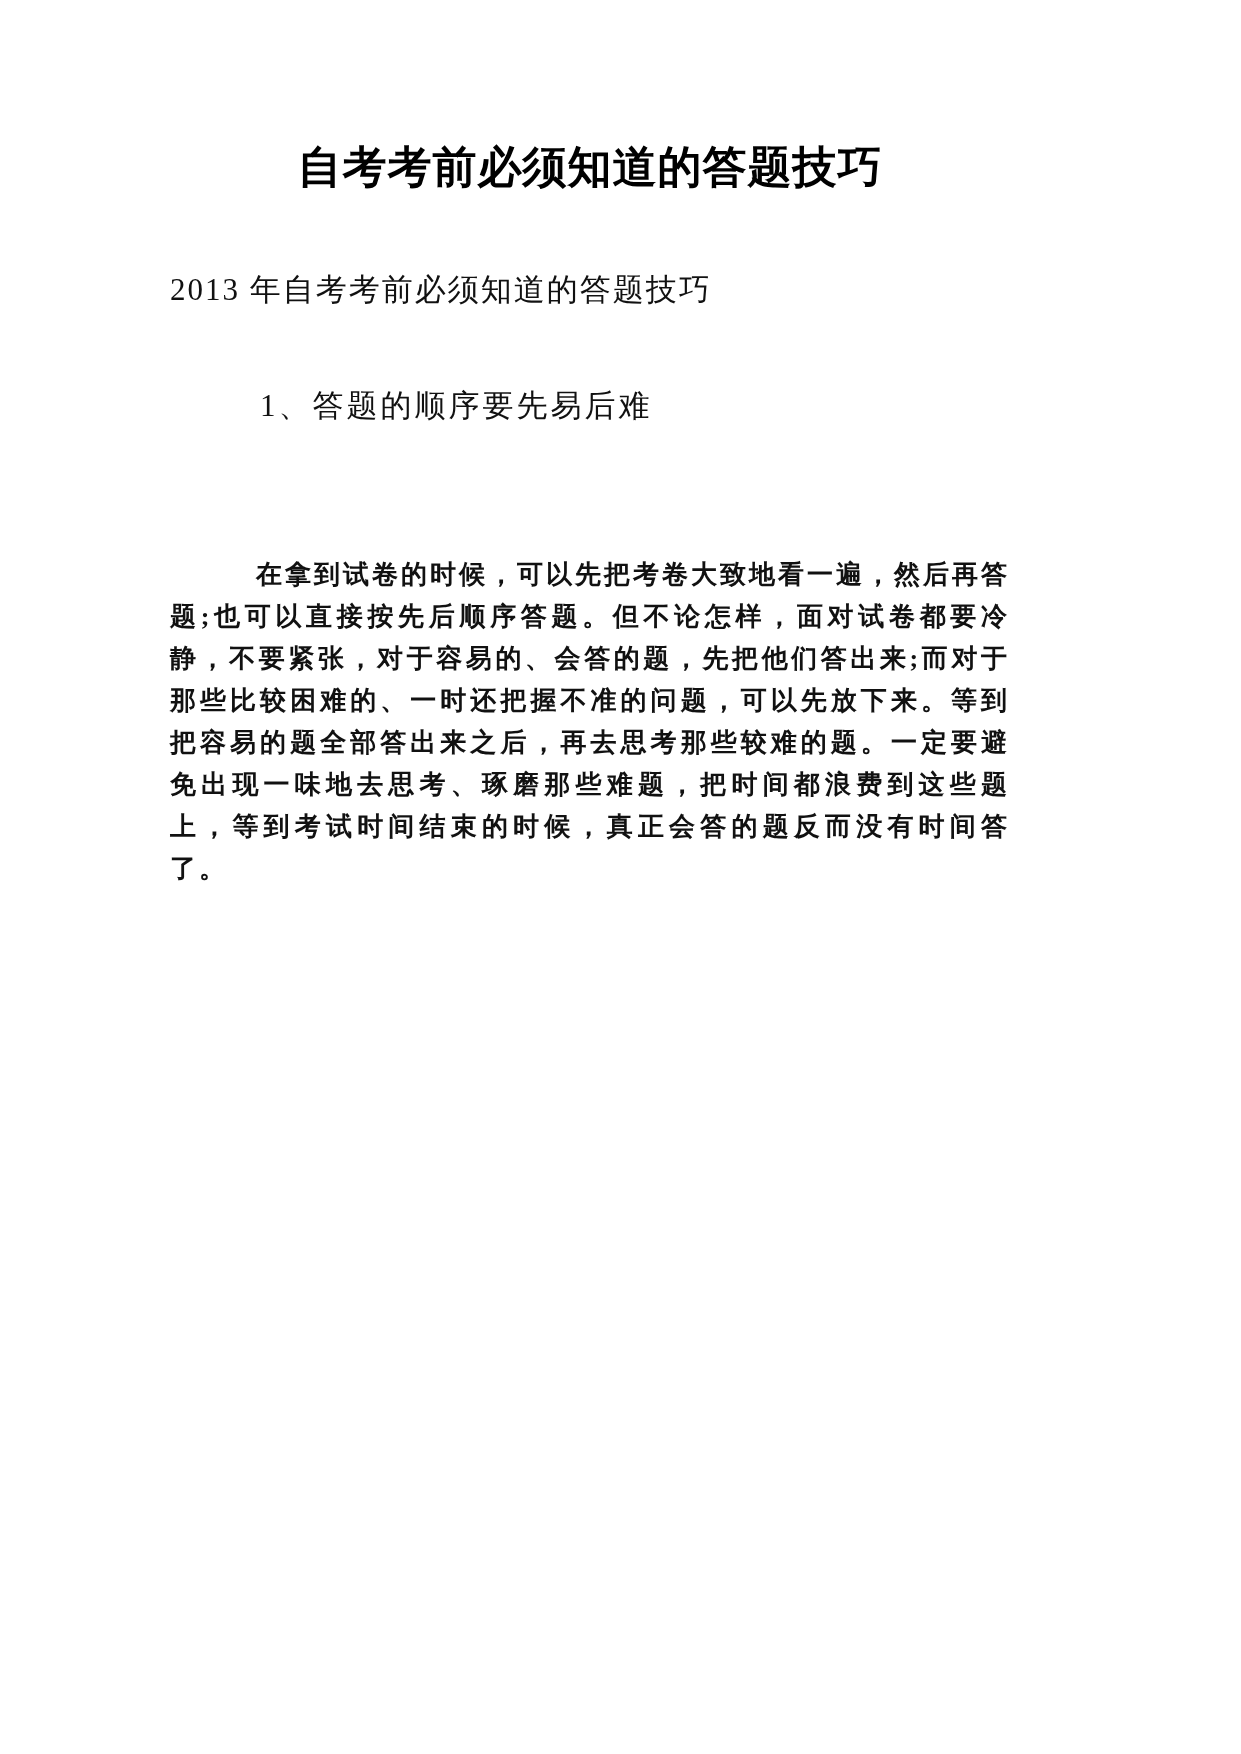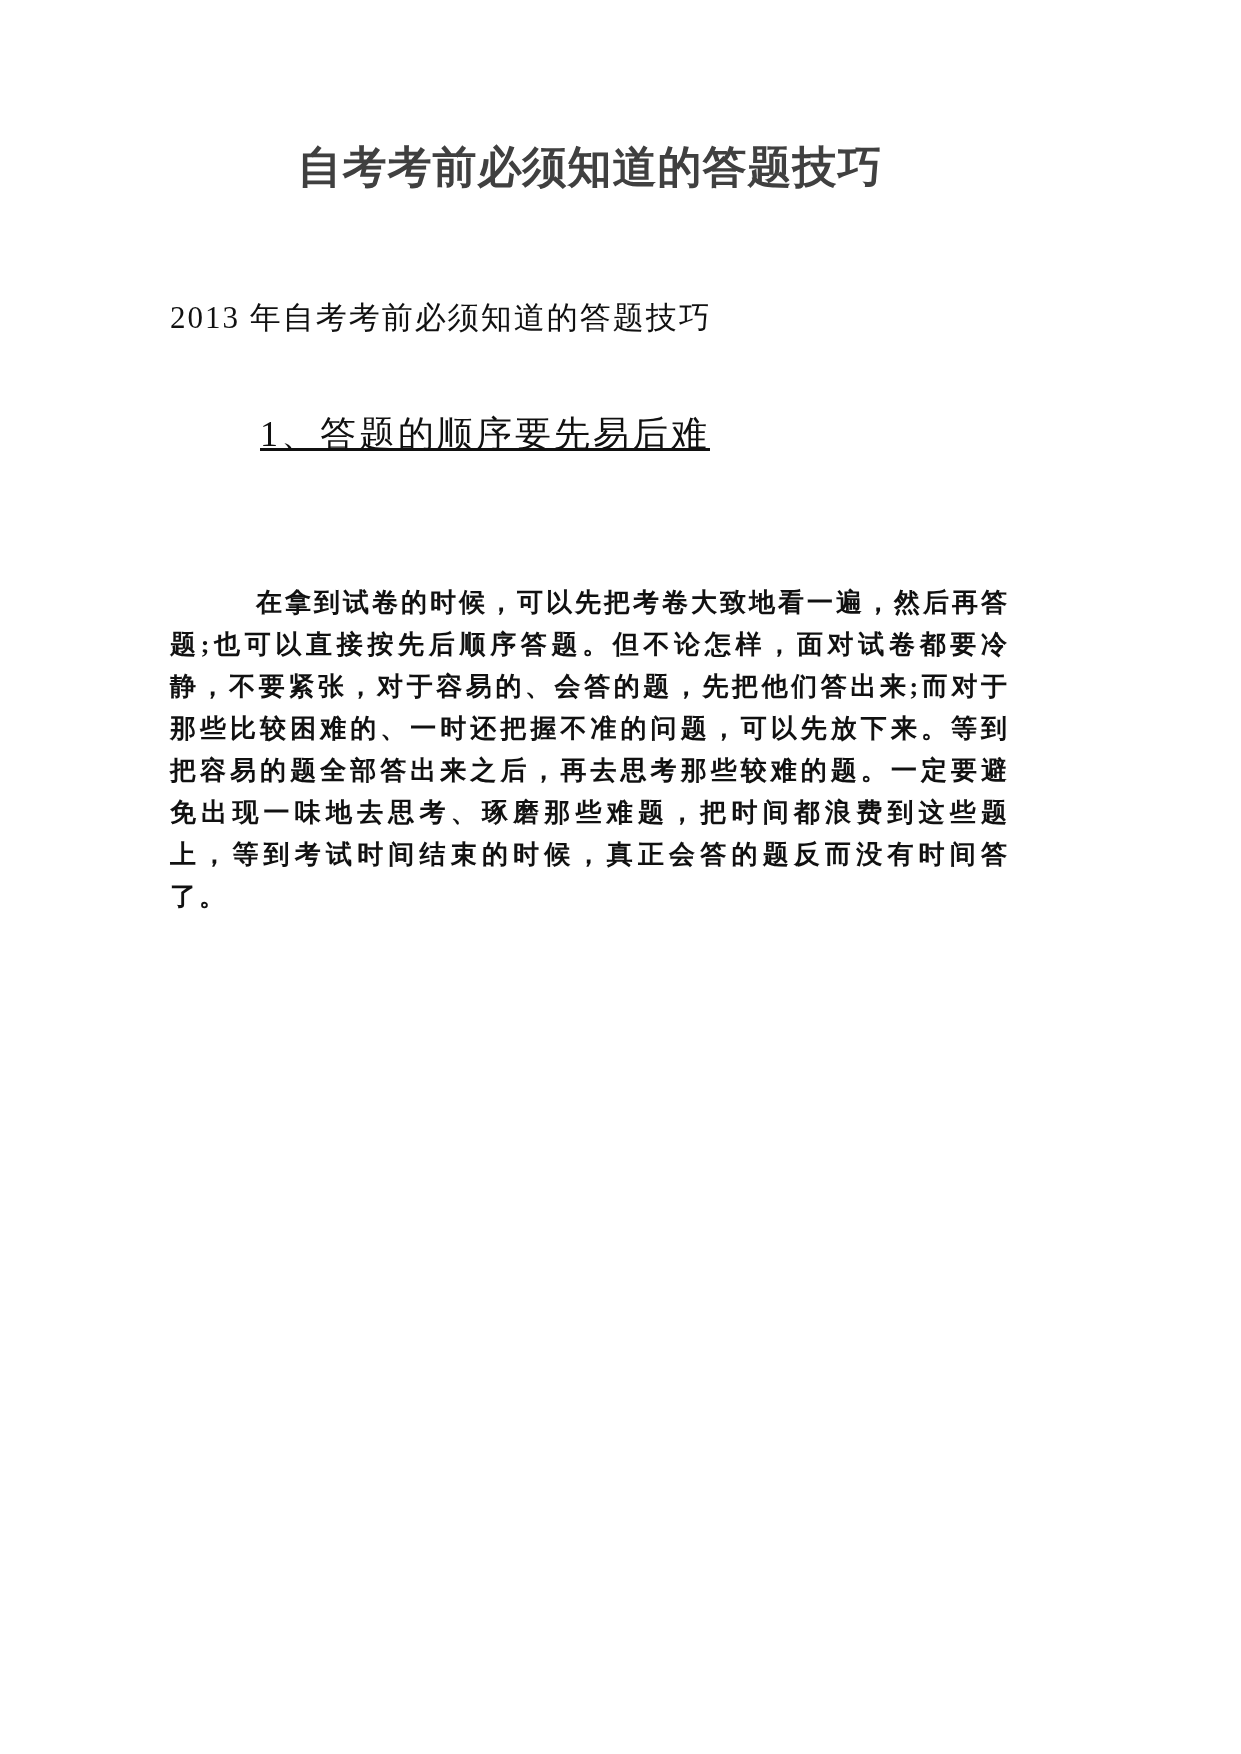--- a/index.html
+++ b/index.html
@@ -20,38 +20,37 @@
   .content {
     margin-left: 170px;
     width: 840px;
   }
   .doc-title {
     margin-top: 140px;
     font-size: 44px;
     line-height: 1.25;
     font-weight: bold;
     text-align: center;
-    color: #404040;
+    color: #000000;
     letter-spacing: 1px;
   }
   .doc-subtitle {
-    margin-top: 103px;
+    margin-top: 75px;
     font-size: 31px;
     line-height: 40px;
     font-weight: normal;
     letter-spacing: 2px;
   }
   .section-heading {
     margin-top: 76px;
-    font-size: 36px;
+    font-size: 31px;
     line-height: 40px;
     text-indent: 90px;
     letter-spacing: 3px;
     font-weight: normal;
-    text-decoration: underline;
   }
   .paragraph {
     margin-top: 128px;
     font-size: 26px;
     line-height: 42px;
     letter-spacing: 3px;
     text-indent: 86px;
     text-align: justify;
     font-weight: bold;
   }

